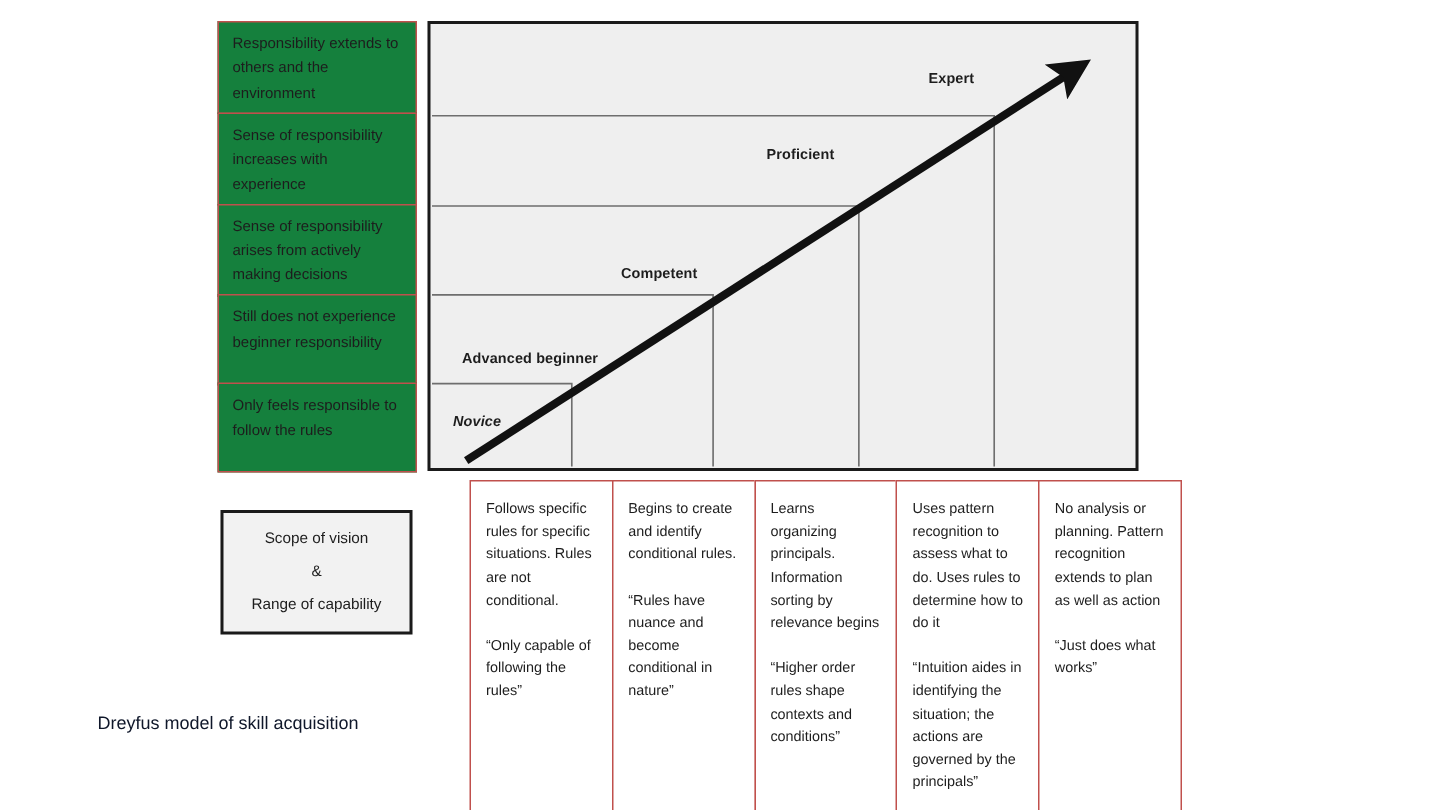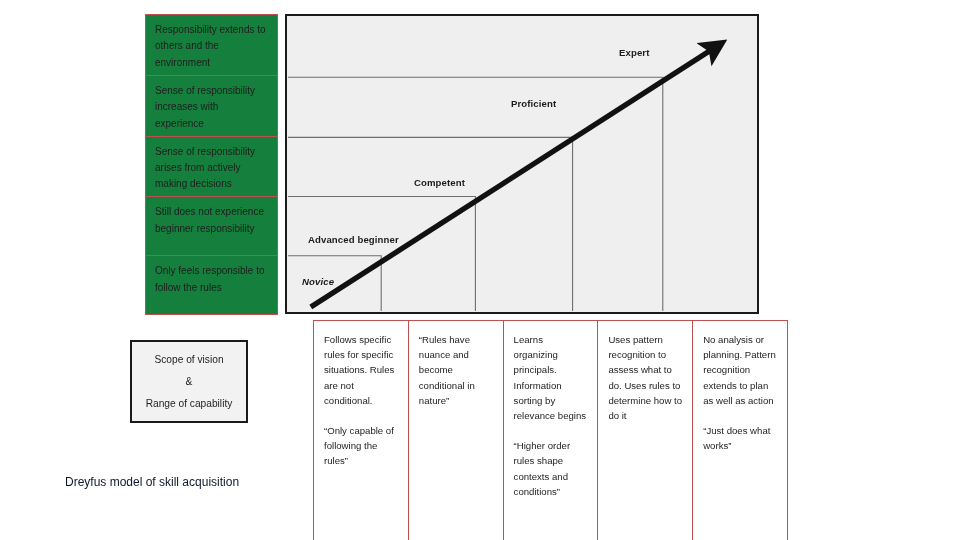--- a/index.html
+++ b/index.html
@@ -62,23 +62,23 @@
     font-size: 9.6px;
     font-weight: bold;
     color: #1d1d1d;
     white-space: nowrap;
     letter-spacing: .1px;
   }
 
   
   #scope-box {
     position: absolute;
-    left: 130px;
+    left: 147px;
     top: 340px;
-    width: 118px;
+    width: 128px;
     height: 83px;
     border: 2.2px solid #1a1a1a;
     box-sizing: border-box;
     background: #F2F2F2;
     display: flex;
     flex-direction: column;
     align-items: center;
     justify-content: center;
     gap: 11px;
     font-size: 10.2px;
@@ -165,28 +165,30 @@
   <span>&amp;</span>
   <span>Range of capability</span>
 </div>
 
 <div id="description-row">
   <div class="desc-cell">
     <p>Follows specific rules for specific situations. Rules are not conditional.</p>
     <p> “Only capable of following the rules”</p>
   </div>
   <div class="desc-cell">
+    <p>Begins to create and identify conditional rules.</p>
     <p>“Rules have nuance and become conditional in nature”</p>
   </div>
   <div class="desc-cell">
     <p>Learns organizing principals. Information sorting by relevance begins</p>
     <p>“Higher order rules shape contexts and conditions”</p>
   </div>
   <div class="desc-cell">
     <p>Uses pattern recognition to assess what to do. Uses rules to determine how to do it</p>
+    <p>“Intuition aides in identifying the situation; the actions are governed by the principals”</p>
   </div>
   <div class="desc-cell">
     <p>No analysis or planning. Pattern recognition extends to plan as well as action</p>
     <p>“Just does what works”</p>
   </div>
 </div>
 
 <div id="caption">Dreyfus model of skill acquisition</div>
 
 </body></html>

